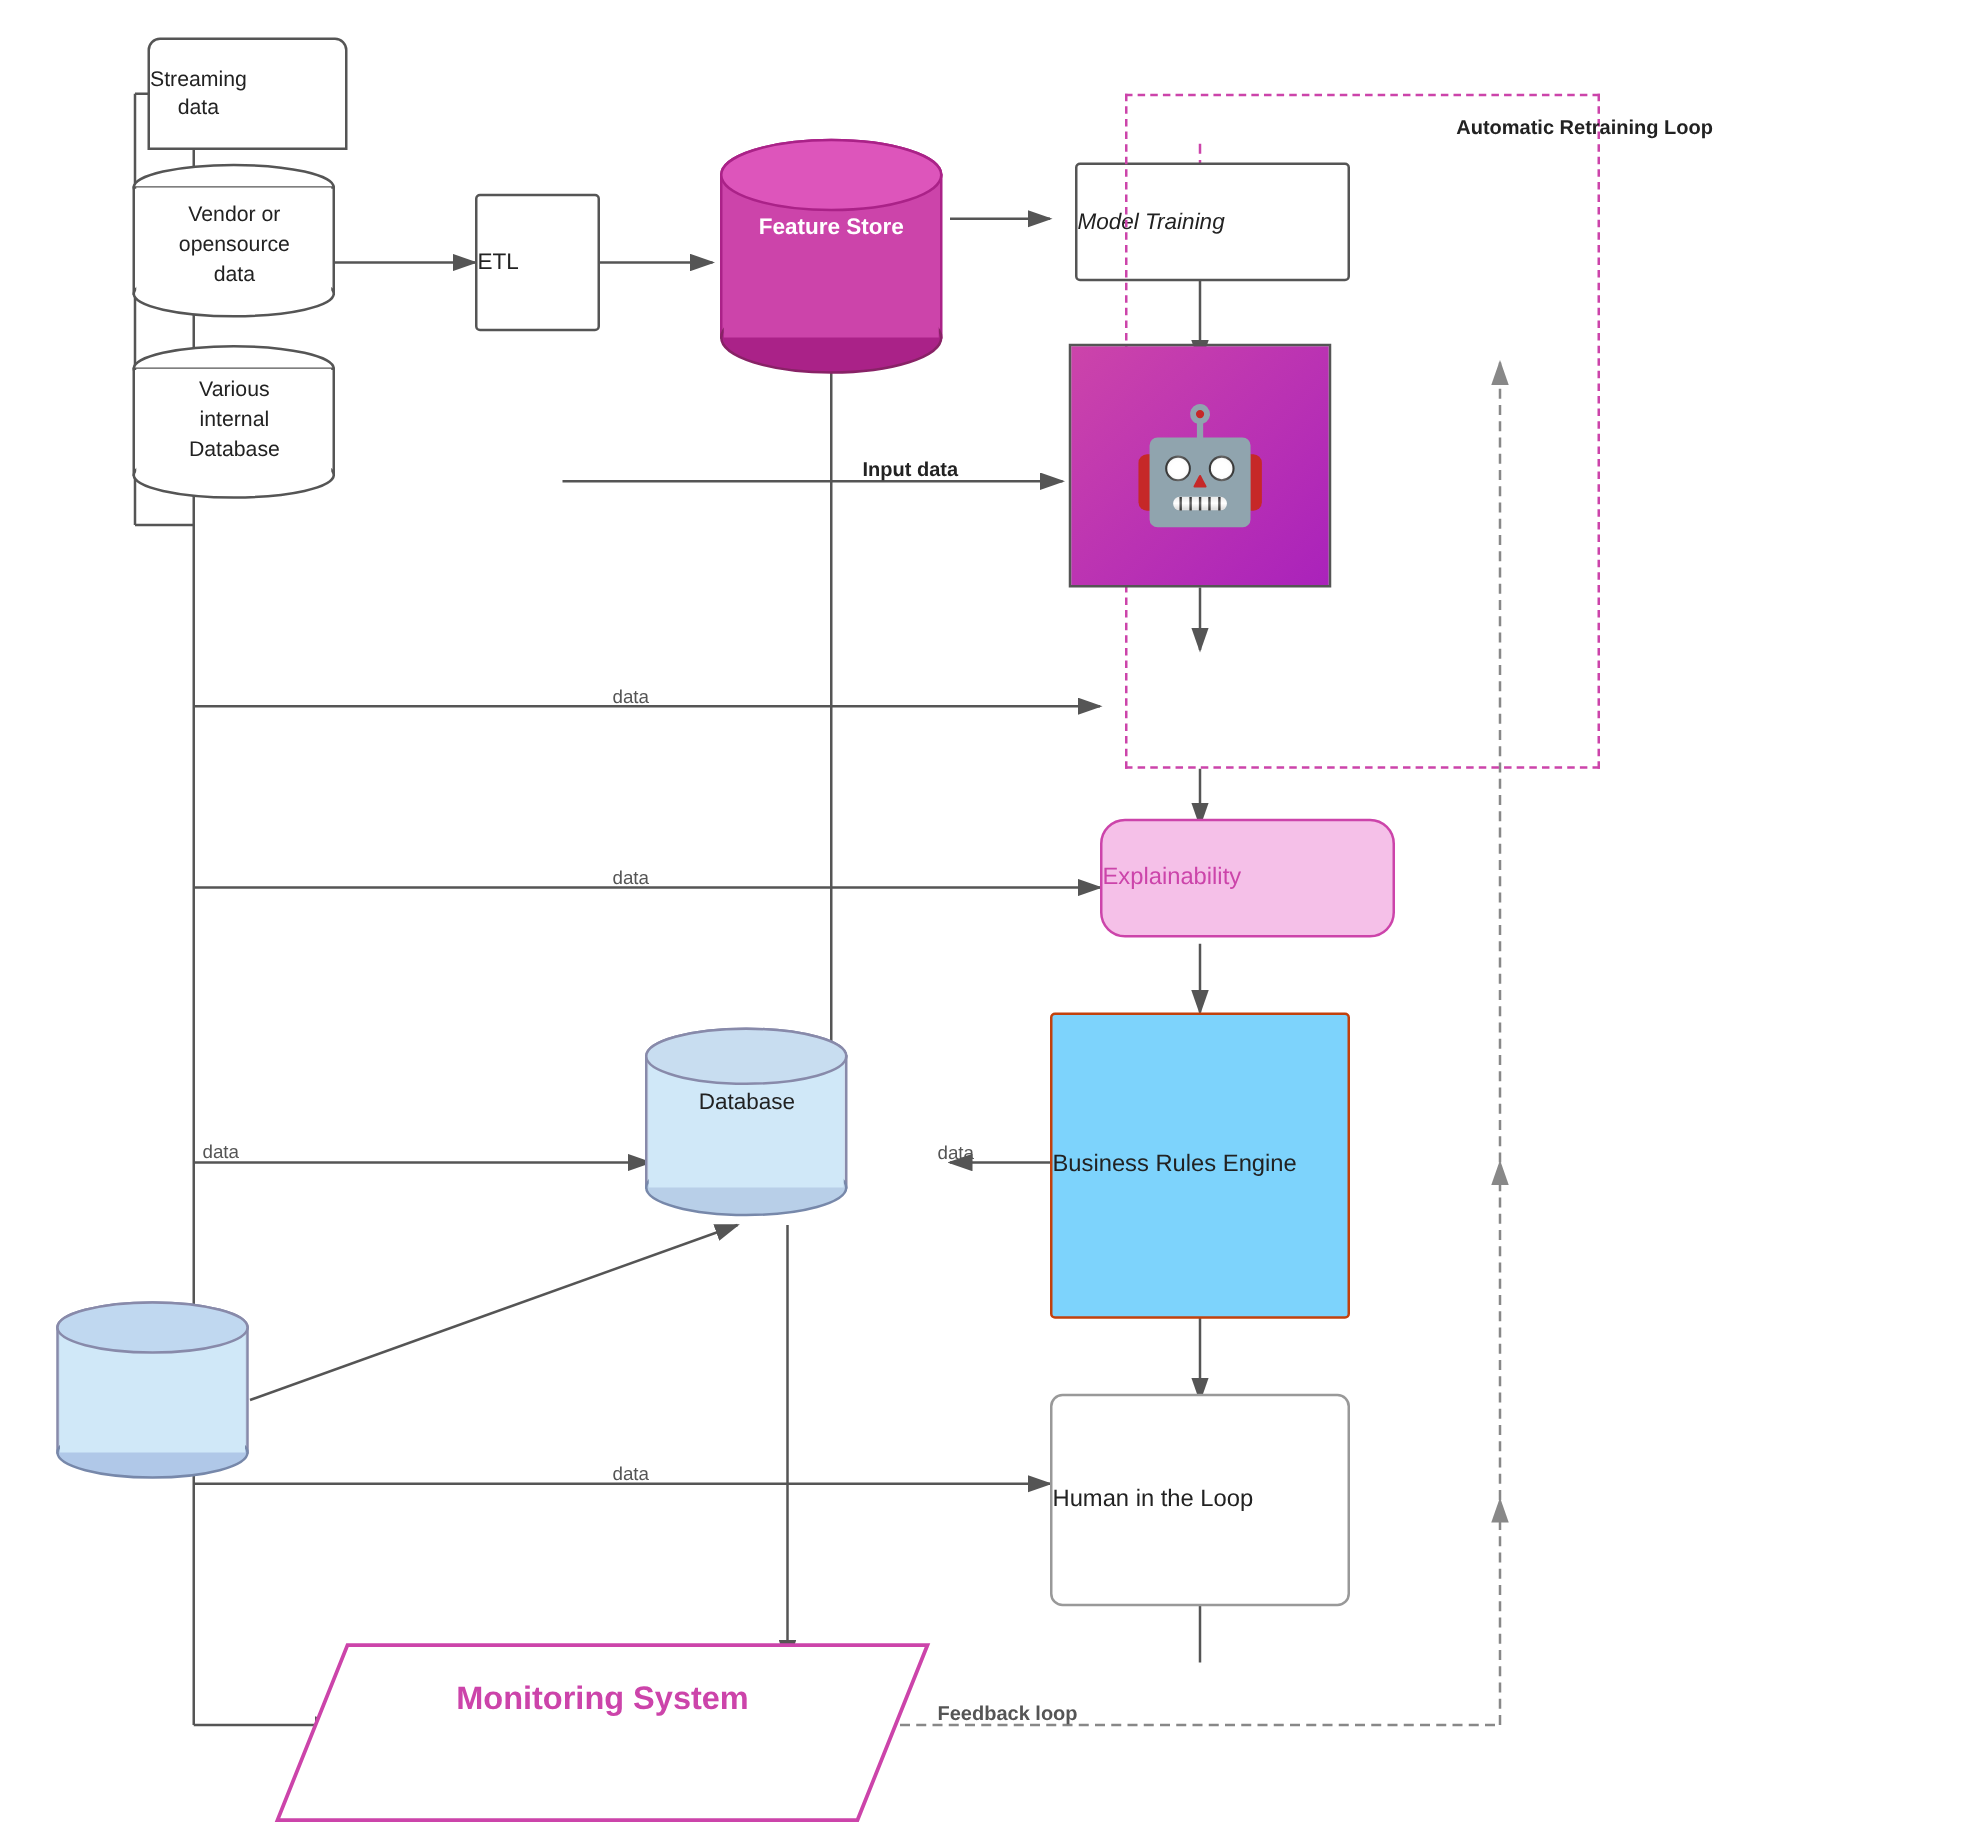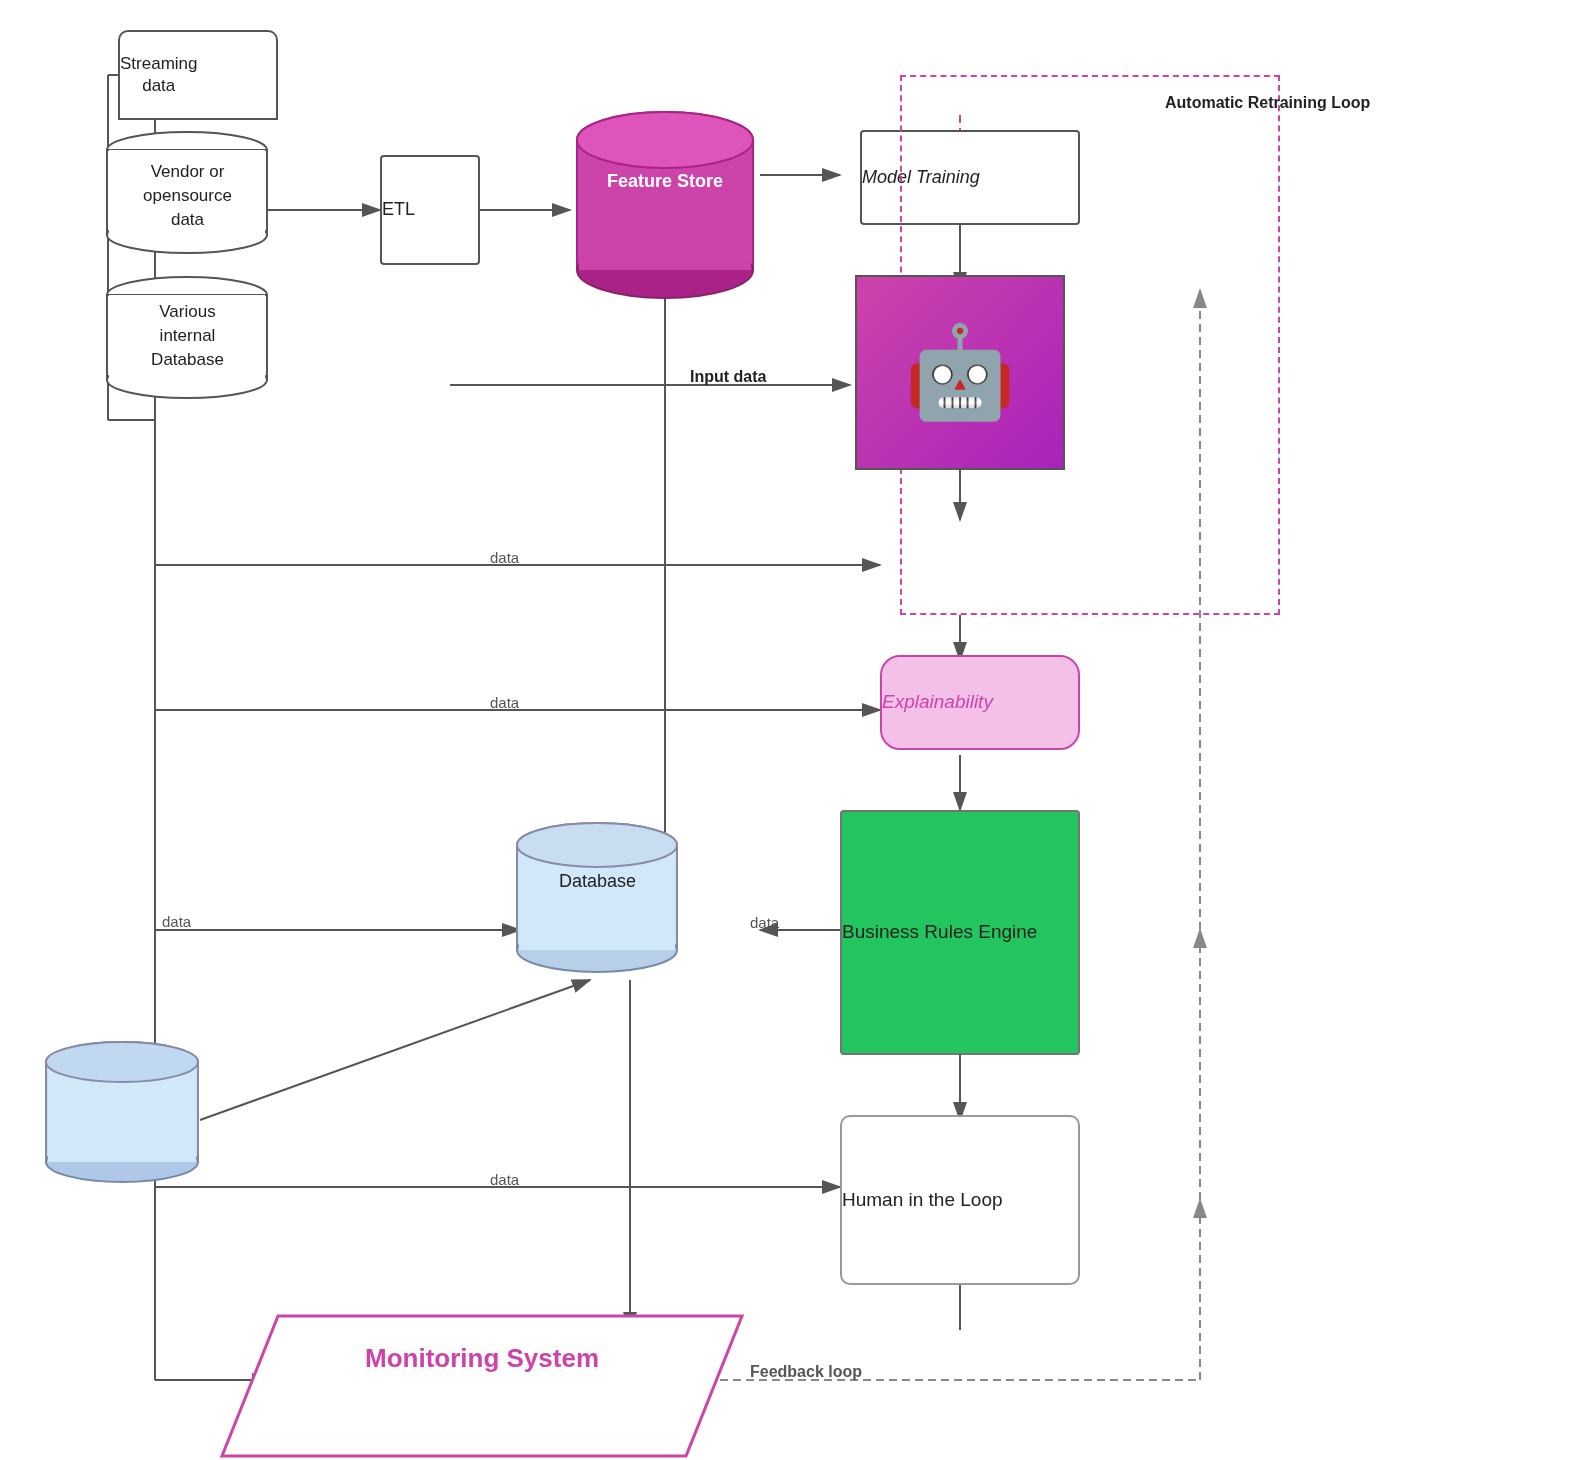--- a/index.html
+++ b/index.html
@@ -33,22 +33,22 @@
       border: 2px solid #999;
       background: #fff;
       border-radius: 10px;
     }
     .pink-rounded {
       border: 2px solid #cc44aa;
       background: #f5c0e8;
       border-radius: 20px;
     }
     .light-pink-rect {
-      border: 2px solid #737373;
-      background: #22c55e;
+      border: 2px solid #c2410c;
+      background: #7dd3fc;
       border-radius: 4px;
     }
     
     .label {
       font-size: 18px;
       color: #222;
       line-height: 1.3;
     }
     .label-pink {
       font-size: 18px;
@@ -239,21 +239,21 @@
 
   <div style="position:absolute; left:690px; top:368px;">
     <span class="label-bold" style="font-size:16px;">Input data</span>
   </div>
 
 
   <div style="position:absolute; left:490px; top:548px;">
     <span class="label" style="font-size:15px; color:#555;">data</span>
   </div>
 
-  <div class="node pink-rounded" style="left:880px; top:655px; width:200px; height:95px;font-style:italic;">
+  <div class="node pink-rounded" style="left:880px; top:655px; width:236px; height:95px;">
     <span class="label" style="color:#cc44aa; font-size:19px;">Explainability</span>
   </div>
 
   <div style="position:absolute; left:490px; top:693px;">
     <span class="label" style="font-size:15px; color:#555;">data</span>
   </div>
 
   <div class="node light-pink-rect" style="left:840px; top:810px; width:240px; height:245px;">
     <span class="label" style="font-size:19px; line-height:1.5;">Business
 Rules Engine</span>

